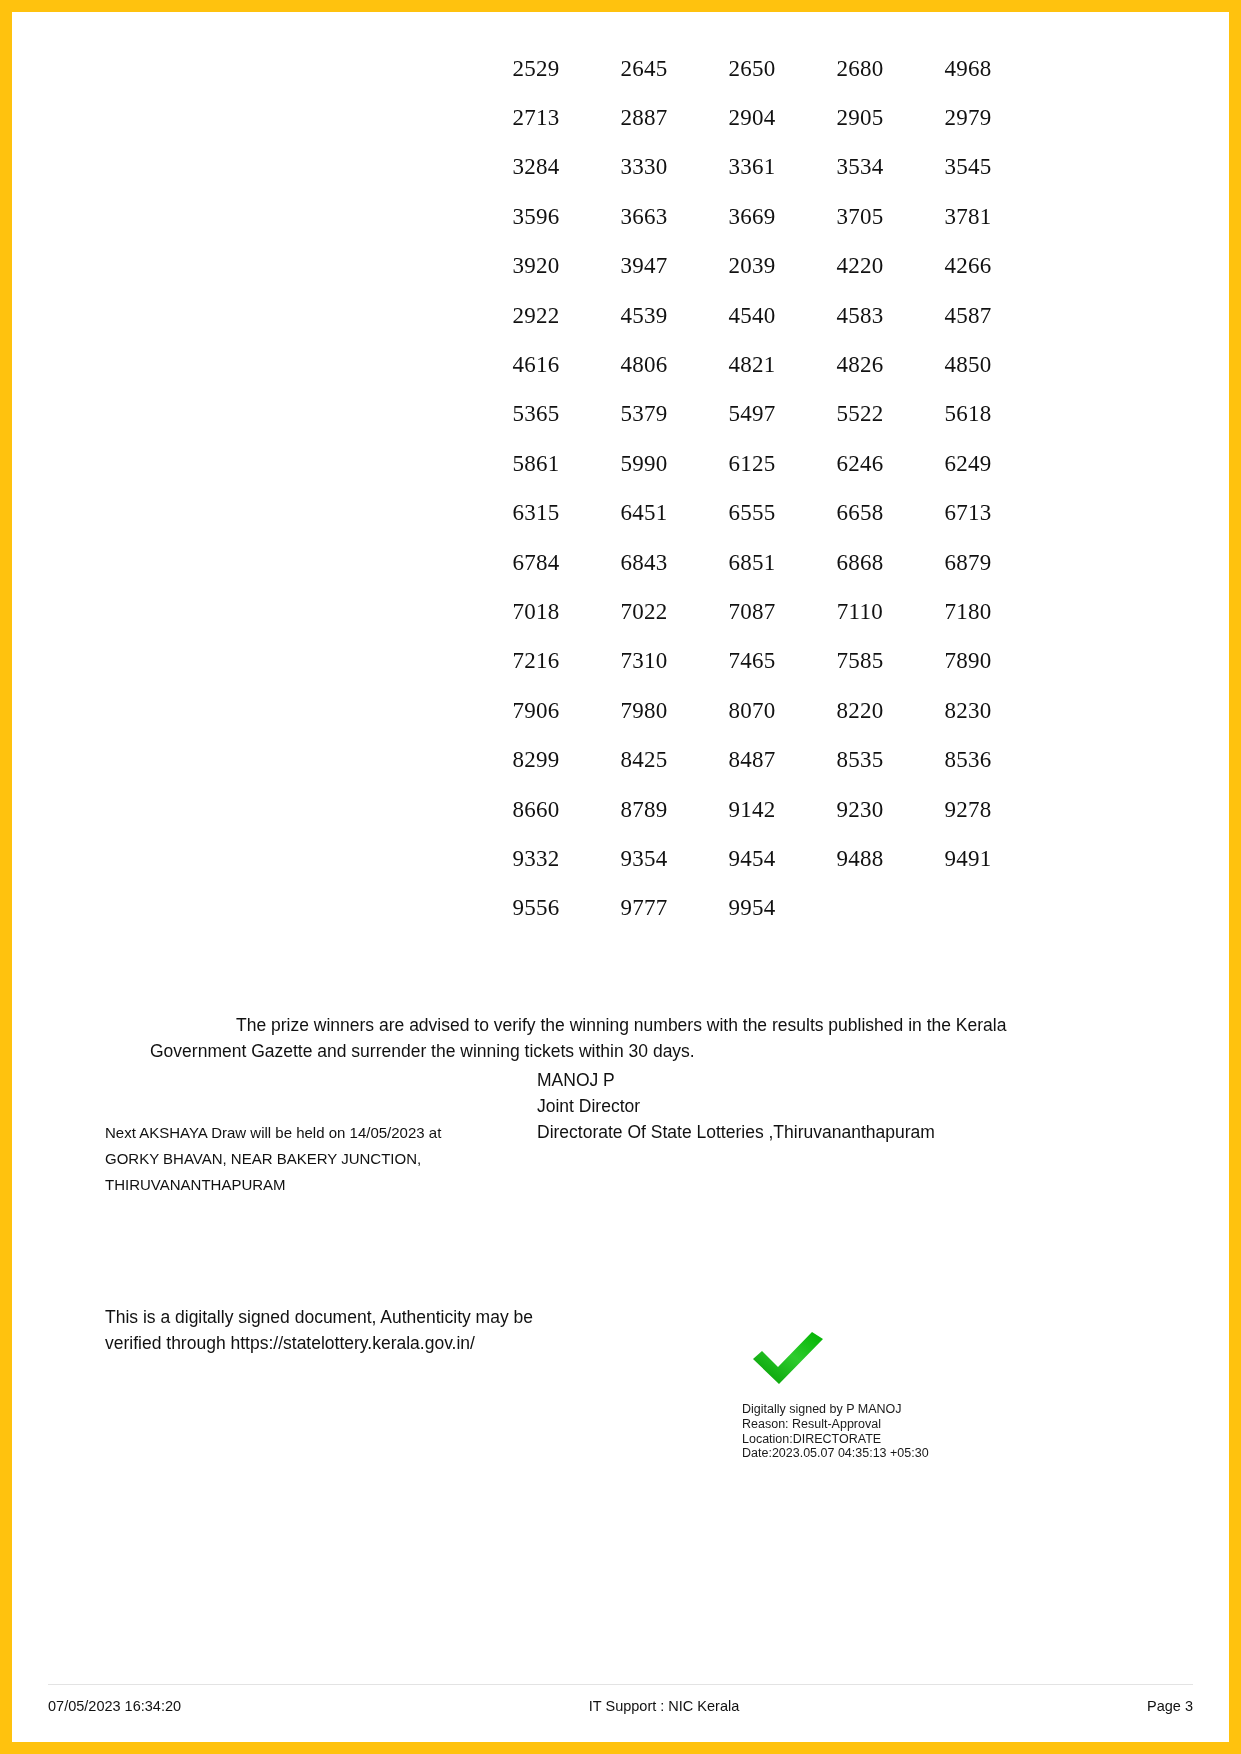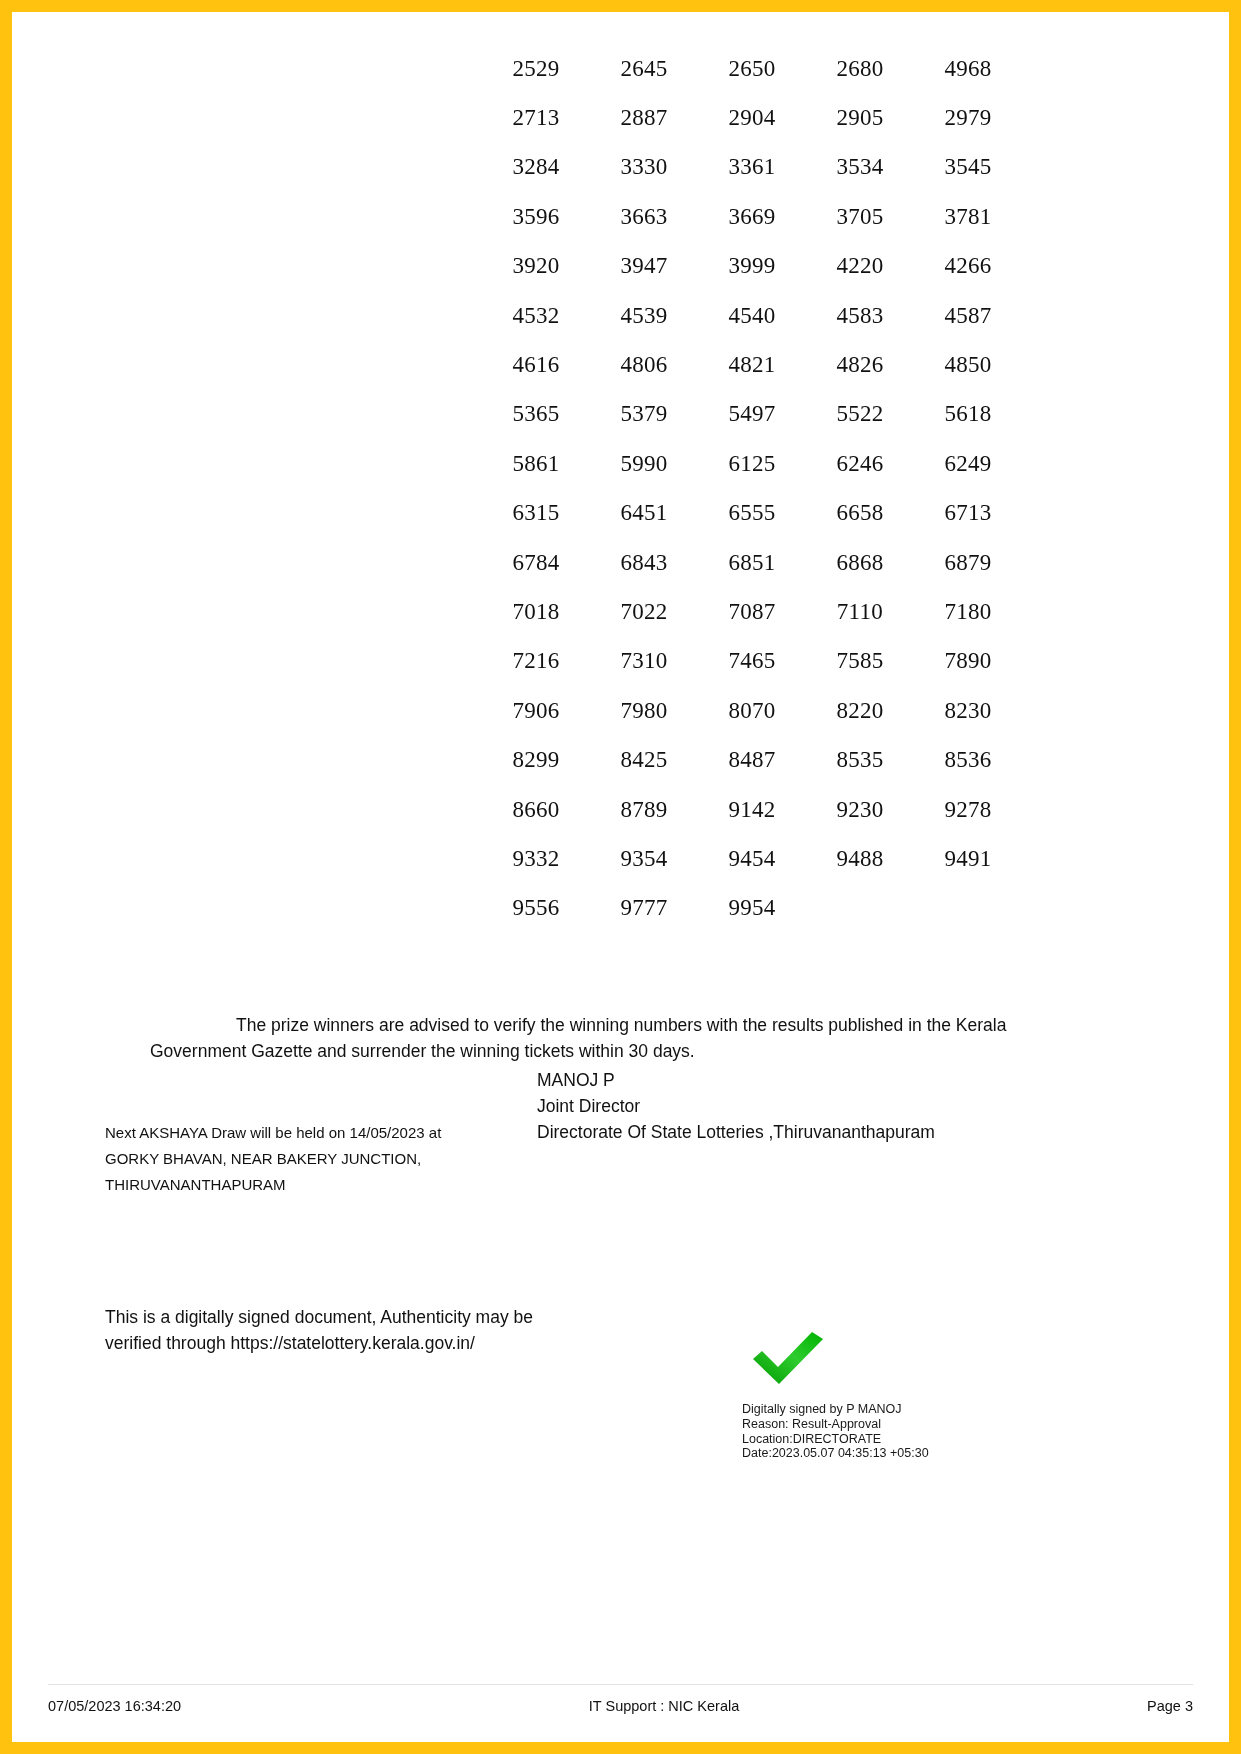--- a/index.html
+++ b/index.html
@@ -173,27 +173,27 @@
       <span class="num-cell">3596</span>
       <span class="num-cell">3663</span>
       <span class="num-cell">3669</span>
       <span class="num-cell">3705</span>
       <span class="num-cell">3781</span>
     </div>
 
     <div class="num-row">
       <span class="num-cell">3920</span>
       <span class="num-cell">3947</span>
-      <span class="num-cell">3999</span>
+      <span class="num-cell">2039</span>
       <span class="num-cell">4220</span>
       <span class="num-cell">4266</span>
     </div>
 
     <div class="num-row">
-      <span class="num-cell">4532</span>
+      <span class="num-cell">2922</span>
       <span class="num-cell">4539</span>
       <span class="num-cell">4540</span>
       <span class="num-cell">4583</span>
       <span class="num-cell">4587</span>
     </div>
 
     <div class="num-row">
       <span class="num-cell">4616</span>
       <span class="num-cell">4806</span>
       <span class="num-cell">4821</span>

